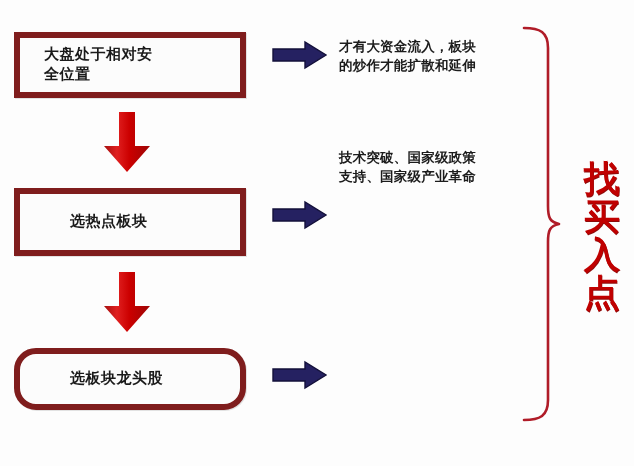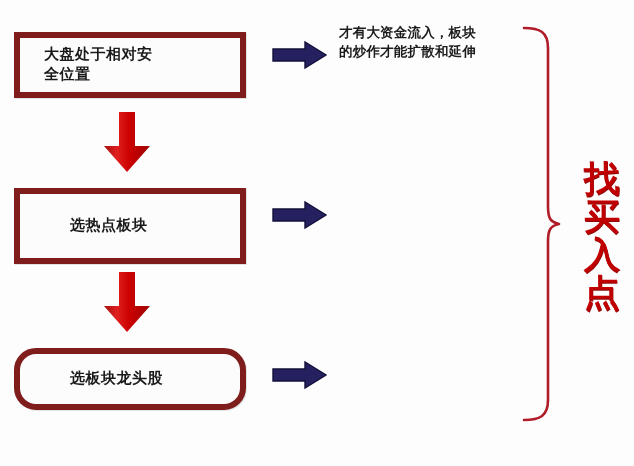--- a/index.html
+++ b/index.html
@@ -31,21 +31,21 @@
   .flow-box-label {
     font-weight: bold;
     color: #1a1a1a;
     font-size: 15px;
     line-height: 1.32;
     letter-spacing: 0.5px;
     white-space: pre-line;
     padding-left: 30px;
   }
   .box-1 { left: 14px;  top: 32px;  width: 232px; height: 66px; }
-  .box-2 { left: 14px;  top: 188px; width: 232px; height: 76px; }
+  .box-2 { left: 14px;  top: 188px; width: 232px; height: 68px; }
   .box-3 { left: 14px;  top: 348px; width: 232px; height: 62px; border-radius: 22px; }
   .box-1 .flow-box-label { padding-left: 24px; }
   .box-2 .flow-box-label,
   .box-3 .flow-box-label { padding-left: 50px; }
 
   
   .red-arrow {
     position: absolute;
     width: 54px;
     height: 62px;
@@ -71,21 +71,21 @@
   }
   .note-line {
     font-weight: bold;
     color: #1c1c1c;
     font-size: 13.5px;
     line-height: 1.42;
     letter-spacing: 0.2px;
     white-space: pre-line;
   }
   .note-line + .note-line { margin-top: 14px; }
-  .notes-1 { top: 23px; }
+  .notes-1 { top: 38px; font-family: Liberation Mono, monospace; }
   .notes-2 { top: 148px; }
   .notes-3 { top: 312px; }
 
   
   .brace {
     position: absolute;
     left: 518px;
     top: 26px;
     width: 44px;
     height: 396px;
@@ -168,20 +168,22 @@
       <polygon points="1,9 33,9 33,2 54,15 33,28 33,21 1,21" fill="#252161" stroke="#13103a" stroke-width="1.4"></polygon>
     </svg>
   </div>
 
   <div class="note-group notes-1">
     <div class="note-line">才有大资金流入，板块
 的炒作才能扩散和延伸</div>
   </div>
 
   <div class="note-group notes-2">
+    <div class="note-line">技术突破、国家级政策
+支持、国家级产业革命</div>
   </div>
 
 
   <div class="brace">
     <svg width="44" height="396" viewBox="0 0 44 396" fill="none">
       <path d="M6 2 C 22 2, 30 6, 30 22 L 30 180 C 30 192, 32 196, 41 198
                C 32 200, 30 204, 30 216 L 30 374 C 30 390, 22 394, 6 394" stroke="#b01c28" stroke-width="2.6" fill="none" stroke-linecap="round" stroke-linejoin="round"></path>
     </svg>
   </div>
 

